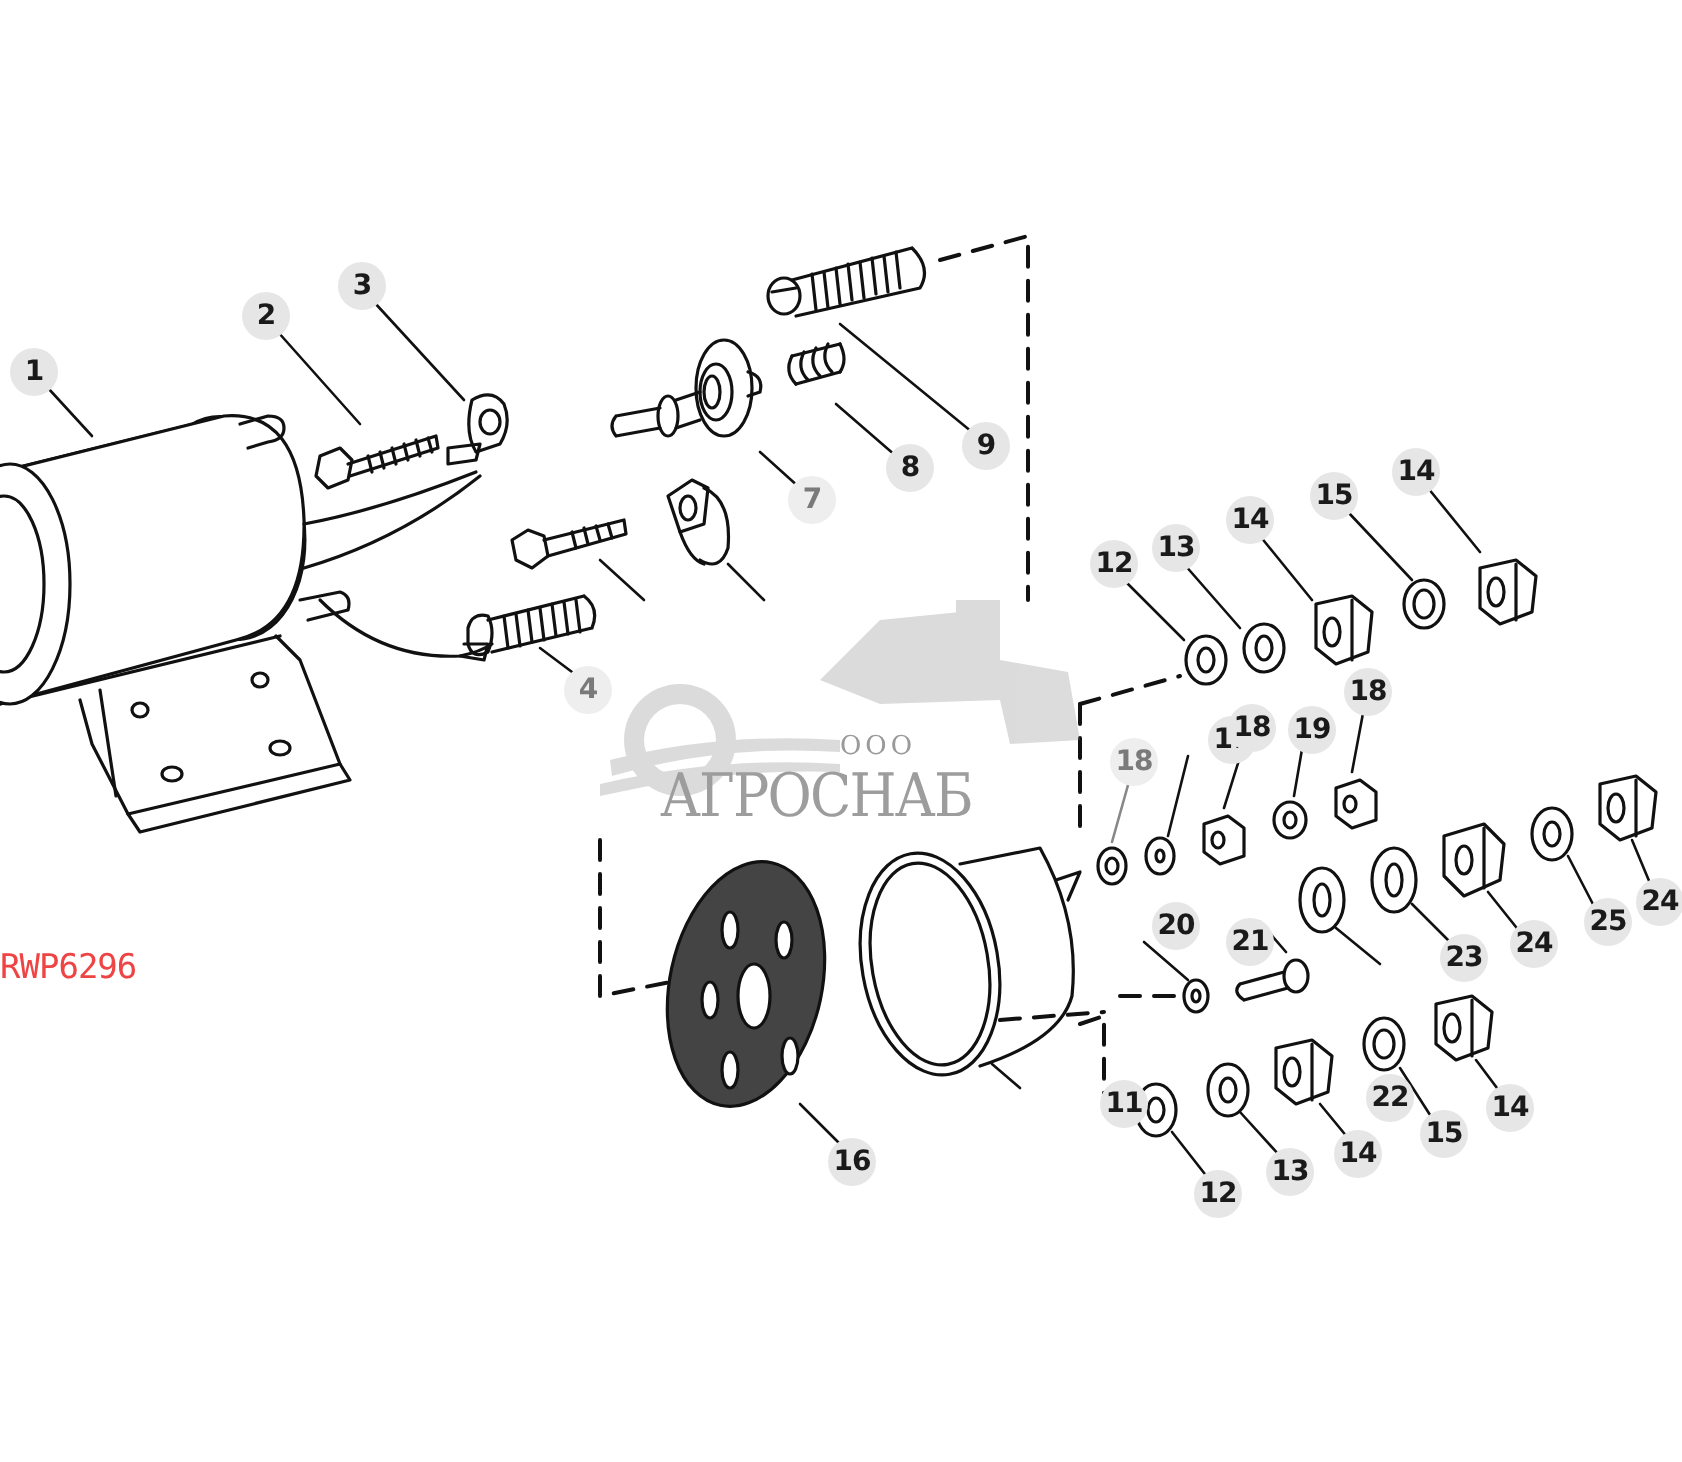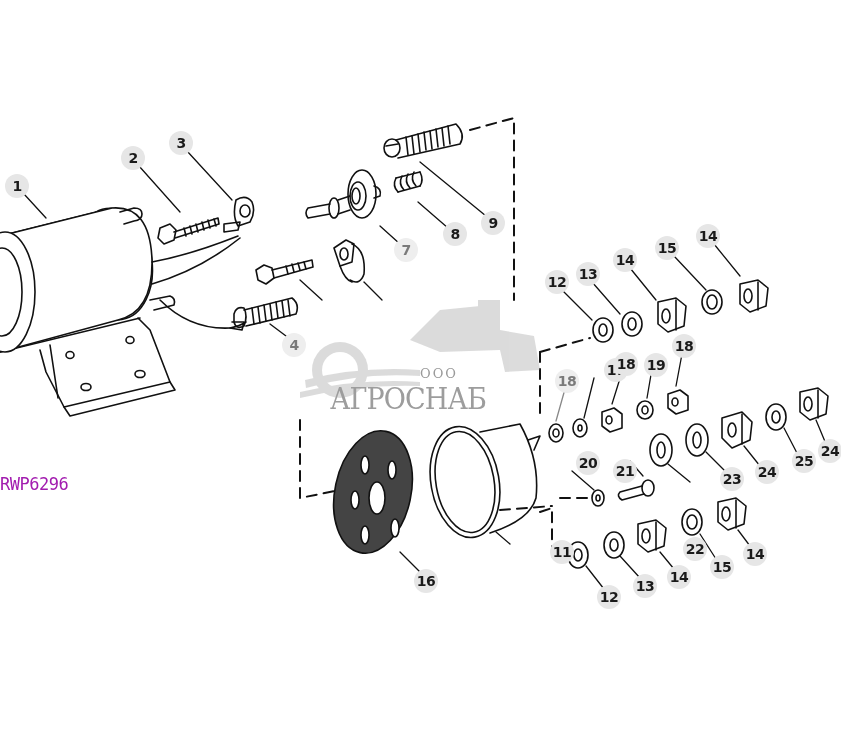--- a/index.html
+++ b/index.html
@@ -5,21 +5,21 @@
     html, body { margin: 0; padding: 0; background: #ffffff; }
     body { width: 841px; height: 731px; position: relative; overflow: hidden;
            font-family: "DejaVu Sans", sans-serif; }
     #diagram { position: absolute; left: 0; top: 0; width: 841px; height: 731px; }
     .callout { position: absolute; width: 24px; height: 24px; margin-left: -12px; margin-top: -12px;
                border-radius: 50%; background: #e6e6e6; display: flex; align-items: center;
                justify-content: center; font-family: "DejaVu Sans", sans-serif; font-weight: bold;
                font-size: 14px; color: #1a1a1a; letter-spacing: -0.5px; cursor: pointer; }
     .callout.faint { color: #7a7a7a; background: #eeeeee; }
     .code-label { position: absolute; left: 0; top: 474px; font-family: "DejaVu Sans Mono", monospace;
-                  font-size: 17px; color: #a21caf; letter-spacing: -0.5px; }
+                  font-size: 17px; color: #ef4444; letter-spacing: -0.5px; }
     .wm-ooo { position: absolute; left: 420px; top: 366px; font-family: "DejaVu Serif", serif;
               font-size: 13px; color: #9a9a9a; letter-spacing: 2px; }
     .wm-name { position: absolute; left: 330px; top: 381px; font-family: "DejaVu Serif", serif;
                font-size: 30px; color: #9d9d9d; letter-spacing: -1px; transform: scaleX(0.9);
                transform-origin: left top; }
   </style>
 </head>
 <body>
 
 <svg id="diagram" viewBox="0 0 841 731" xmlns="http://www.w3.org/2000/svg">

